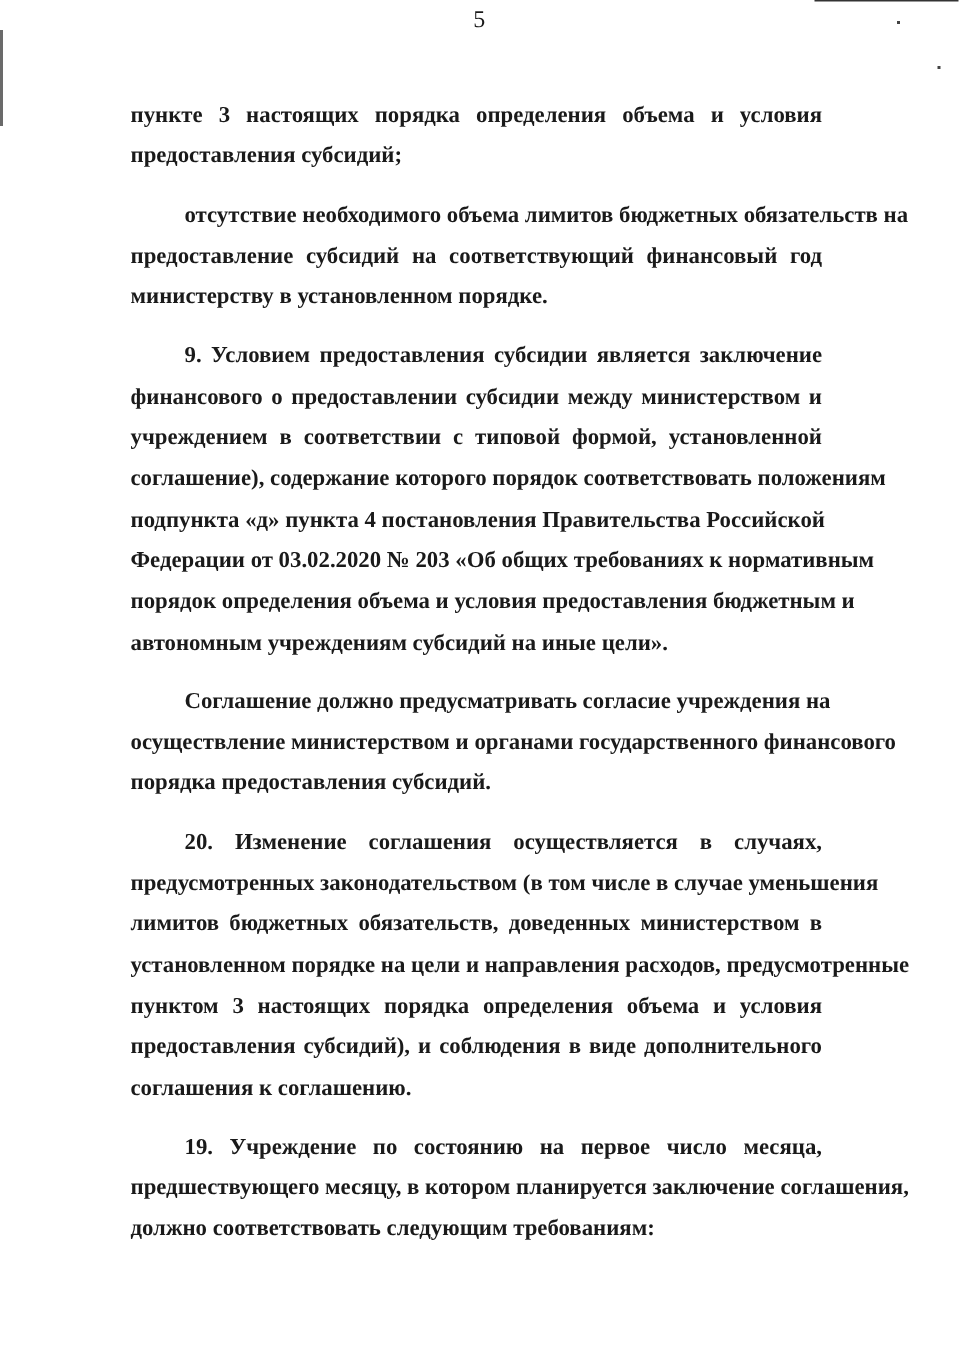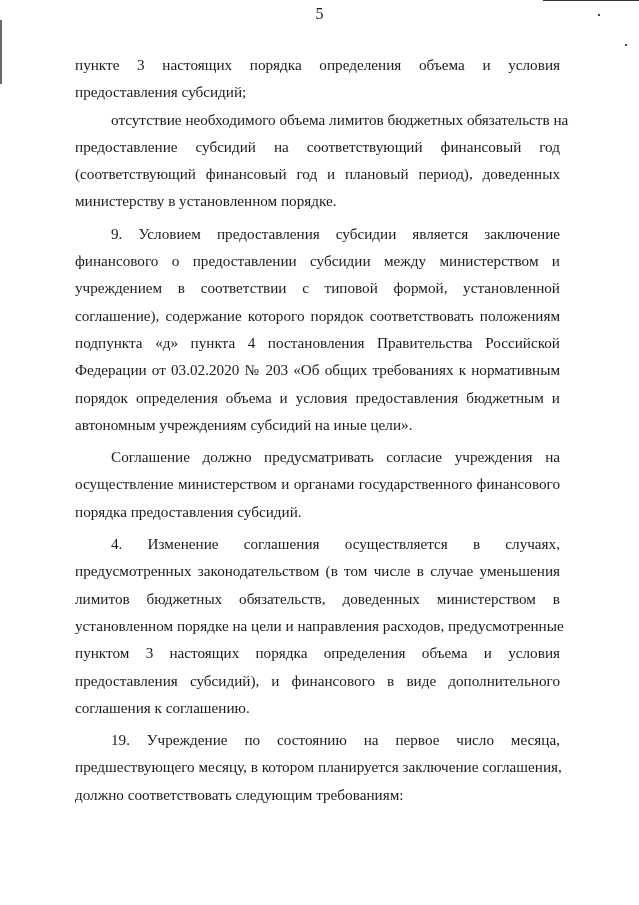--- a/index.html
+++ b/index.html
@@ -48,23 +48,24 @@
     }
     .content {
       position: absolute;
       left: 75px;
       top: 51px;
       width: 485px;
       font-size: 15.2px;
       line-height: 27.3px;
     }
     .para {
-      margin: 0;
+      margin: 12px;
       text-align: justify;
       text-align-last: left;
+      font-weight: bold;
     }
     .para.spaced {
       margin-top: 5px;
     }
     .line {
       display: block;
       text-align: justify;
       text-align-last: justify;
       white-space: nowrap;
       height: 27.3px;
@@ -89,21 +90,20 @@
 <div class="content">
 
   <div class="para">
     <span class="line">пункте 3 настоящих порядка определения объема и условия</span>
     <span class="line last">предоставления субсидий;</span>
   </div>
 
   <div class="para">
     <span class="line first">отсутствие необходимого объема лимитов бюджетных обязательств на</span>
     <span class="line">предоставление субсидий на соответствующий финансовый год</span>
-    <span class="line">(соответствующий финансовый год и плановый период), доведенных</span>
     <span class="line last">министерству в установленном порядке.</span>
   </div>
 
   <div class="para spaced">
     <span class="line first">9. Условием предоставления субсидии является заключение</span>
     <span class="line">финансового о предоставлении субсидии между министерством и</span>
     <span class="line">учреждением в соответствии с типовой формой, установленной</span>
     <span class="line">соглашение), содержание которого порядок соответствовать положениям</span>
     <span class="line">подпункта «д» пункта 4 постановления Правительства Российской</span>
     <span class="line">Федерации от 03.02.2020 № 203 «Об общих требованиях к нормативным</span>
@@ -111,26 +111,26 @@
     <span class="line last">автономным учреждениям субсидий на иные цели».</span>
   </div>
 
   <div class="para spaced">
     <span class="line first">Соглашение должно предусматривать согласие учреждения на</span>
     <span class="line">осуществление министерством и органами государственного финансового</span>
     <span class="line last">порядка предоставления субсидий.</span>
   </div>
 
   <div class="para spaced">
-    <span class="line first">4. Изменение соглашения осуществляется в случаях,</span>
+    <span class="line first">20. Изменение соглашения осуществляется в случаях,</span>
     <span class="line">предусмотренных законодательством (в том числе в случае уменьшения</span>
     <span class="line">лимитов бюджетных обязательств, доведенных министерством в</span>
     <span class="line">установленном порядке на цели и направления расходов, предусмотренные</span>
     <span class="line">пунктом 3 настоящих порядка определения объема и условия</span>
-    <span class="line">предоставления субсидий), и финансового в виде дополнительного</span>
+    <span class="line">предоставления субсидий), и соблюдения в виде дополнительного</span>
     <span class="line last">соглашения к соглашению.</span>
   </div>
 
   <div class="para spaced">
     <span class="line first">19. Учреждение по состоянию на первое число месяца,</span>
     <span class="line">предшествующего месяцу, в котором планируется заключение соглашения,</span>
     <span class="line last">должно соответствовать следующим требованиям:</span>
   </div>
 </div>
 

